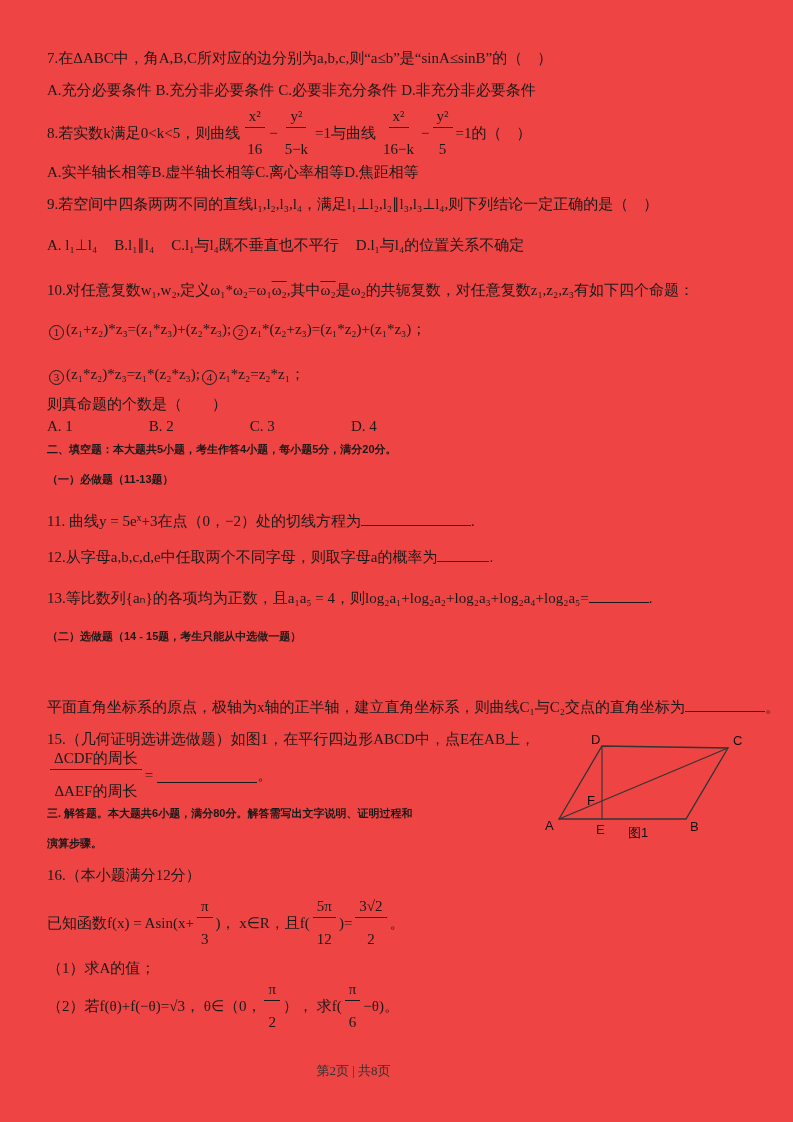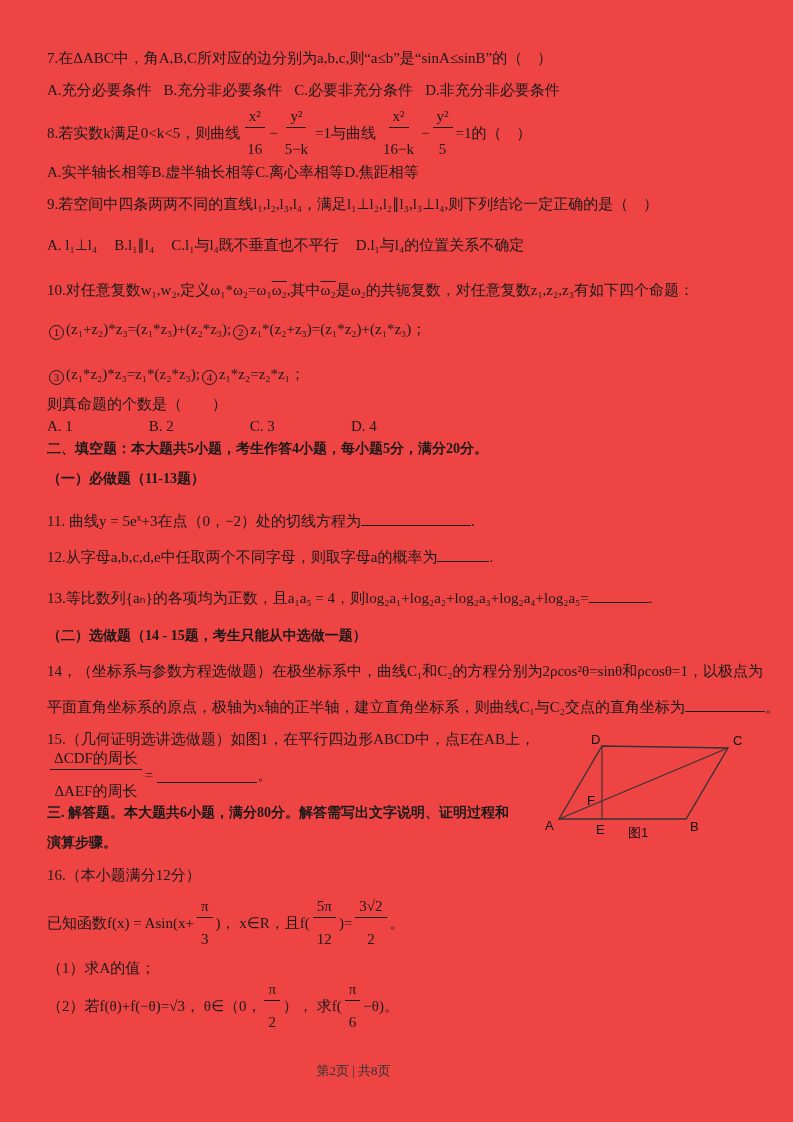--- a/index.html
+++ b/index.html
@@ -7,22 +7,22 @@
   .page {
     position:relative; width:793px; height:1122px; margin:0 auto;
     background:#ef4444; color:#1a1a1a;
     font-family:"Liberation Serif","DejaVu Sans",serif;
     font-size:15px; line-height:22px; overflow:hidden;
   }
   .line { position:absolute; left:47px; white-space:nowrap; }
   .mathline { display:flex; align-items:center; }
   .opts { display:flex; }
   .hd {
-    font-family:Liberation Serif, serif;
-    font-weight:700; font-size:14px;
+    font-family:Liberation Sans, sans-serif;
+    font-weight:700; font-size:11px;
   }
   .frac { display:inline-flex; flex-direction:column; align-items:center; margin:0 3px; vertical-align:middle;gap:11px; }
   .frac .num { padding:0 4px 1px; border-bottom:1px solid #1a1a1a; line-height:1.25; text-align:center; }
   .frac .den { padding:1px 4px 0; line-height:1.25; text-align:center; }
   .ovl { text-decoration:overline; }
   .circ {
     display:inline-flex; align-items:center; justify-content:center; flex:none;
     width:15px; height:15px; border:1px solid #1a1a1a; border-radius:50%;
     font-size:11px; line-height:1; margin:0 2px; vertical-align:-2px;
   }
@@ -34,21 +34,21 @@
     font-size:13px; fill:#111;
   }
   .footer { position:absolute; left:0; top:1060px; width:695px; text-align:center; font-size:13px; color:#333;padding-left:12px; }
 </style>
 </head>
 <body>
 
 <div class="page">
 
   <div class="line" style="top:47px">7.在ΔABC中，角A,B,C所对应的边分别为a,b,c,则“a≤b”是“sinA≤sinB”的（　）</div>
-  <div class="line opts" style="top:79px;gap:12px">
+  <div class="line opts" style="top:79px;gap:4px">
     <span>A.充分必要条件</span>
     <span>B.充分非必要条件</span>
     <span>C.必要非充分条件</span>
     <span>D.非充分非必要条件</span>
   </div>
 
   <div class="line mathline" style="top:108px;height:50px">
     <span>8.若实数k满足0&lt;k&lt;5，则曲线</span>
     <span class="frac">
       <span class="num">x²</span>
@@ -113,21 +113,20 @@
   <div class="line" style="top:546px">
     <span>12.从字母a,b,c,d,e中任取两个不同字母，则取字母a的概率为</span><span class="blank" style="width:52px"></span><span>.</span>
   </div>
 
   <div class="line" style="top:587px">
     <span>13.等比数列{aₙ}的各项均为正数，且a₁a₅ = 4，则log₂a₁+log₂a₂+log₂a₃+log₂a₄+log₂a₅=</span><span class="blank" style="width:60px"></span><span>.</span>
   </div>
 
   <div class="line hd" style="top:625px">（二）选做题（14 - 15题，考生只能从中选做一题）</div>
 
-  <div class="line" style="top:660px">14，（坐标系与参数方程选做题）在极坐标系中，曲线C₁和C₂的方程分别为2ρcos²θ=sinθ和ρcosθ=1，以极点为</div>
   <div class="line" style="top:696px">
     <span>平面直角坐标系的原点，极轴为x轴的正半轴，建立直角坐标系，则曲线C₁与C₂交点的直角坐标为</span><span class="blank" style="width:80px"></span><span>。</span>
   </div>
 
   <div class="line" style="top:728px">15.（几何证明选讲选做题）如图1，在平行四边形ABCD中，点E在AB上，</div>
   <div class="line mathline" style="top:753px;height:44px">
     <span class="frac">
       <span class="num">ΔCDF的周长</span>
       <span class="den">ΔAEF的周长</span>
     </span>

